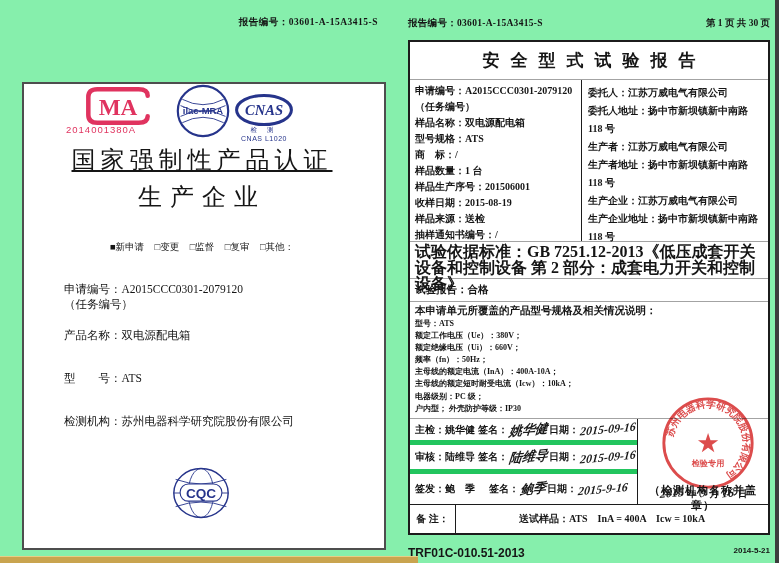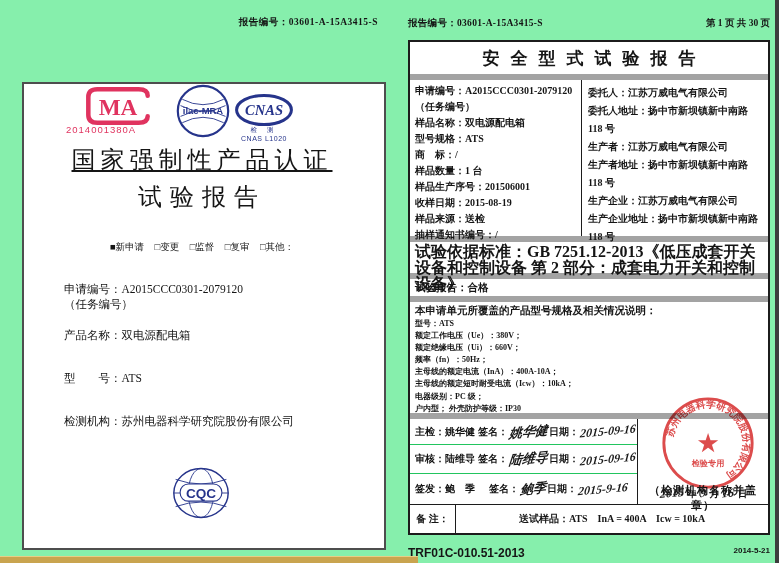--- a/index.html
+++ b/index.html
@@ -28,36 +28,36 @@
   .lf3{top:46px;}
   .lf4{top:89px;}
   .lf5{top:132px;}
   .cqc{left:172px;top:466px;width:58px;height:54px;}
 
   
   .r-head-l{left:408px;top:17px;font-size:9.5px;font-weight:bold;letter-spacing:.3px;}
   .r-head-r{left:630px;top:17px;width:140px;text-align:right;font-size:9.5px;font-weight:bold;}
   .r-table{left:408px;top:40px;width:362px;height:495px;border:2px solid #1c1c1c;box-sizing:border-box;
            display:flex;flex-direction:column;background:#fff;font-weight:bold;}
-  .row{box-sizing:border-box;border-bottom:6px solid #a3a3a3;}
+  .row{box-sizing:border-box;border-bottom:1px solid #a3a3a3;}
   .r-title{height:38px;display:flex;align-items:center;justify-content:center;
            font-size:17px;letter-spacing:11px;text-indent:11px;}
   .r-info{height:162px;display:flex;}
   .info-l{width:172px;box-sizing:border-box;border-right:1px solid #1c1c1c;padding:3px 4px 0 5px;
           font-size:10px;line-height:16px;}
   .info-r{flex:1;padding:4px 4px 0 6px;font-size:10px;line-height:18px;box-sizing:border-box;}
   .info-r .wrapline{text-align:left;}
   .r-standard{height:37px;padding:2px 5px 16px 5px;font-size:16px;line-height:16px;box-sizing:border-box;}
   .r-conclusion{height:23px;padding:0 5px;font-size:10.5px;display:flex;align-items:center;box-sizing:border-box;}
   .r-coverage{height:117px;padding:2px 5px 0 5px;box-sizing:border-box;}
   .cov-title{font-size:10.5px;line-height:14px;}
   .spec{font-size:8px;line-height:12.1px;font-weight:bold;}
   .r-sign{height:85px;display:flex;border-bottom:1px solid #1c1c1c;}
   .sign-l{width:227px;display:flex;flex-direction:column;box-sizing:border-box;}
-  .sign-row{box-sizing:border-box;border-bottom:1px solid #22c55e;display:flex;align-items:center;
+  .sign-row{box-sizing:border-box;border-bottom:5px solid #22c55e;display:flex;align-items:center;
             padding-left:5px;font-size:10px;white-space:nowrap;overflow:visible;}
   .sr1{height:26px;}
   .sr2{height:29px;}
   .sr3{height:30px;border-bottom:none;}
   .sign-role{width:74px;}
   .hw{display:inline-block;font-style:italic;transform:rotate(-5deg) skewX(-10deg);
       font-size:13px;font-weight:bold;color:#1a1a1a;margin:0 1px;}
   .hw.small{font-size:12px;}
   .seal-cell{flex:1;border-left:1px solid #1c1c1c;position:relative;box-sizing:border-box;}
   .seal-svg{position:absolute;left:22px;top:-24px;width:96px;height:96px;mix-blend-mode:multiply;opacity:.92;}
@@ -102,21 +102,21 @@
   <svg class="abs cnas" viewBox="0 0 70 40">
     <ellipse cx="35" cy="20" rx="32" ry="17" fill="none" stroke="#26348b" stroke-width="3.5"></ellipse>
     <text x="35" y="26" font-size="17" font-style="italic" font-weight="bold" fill="#26348b" text-anchor="middle">CNAS</text>
   </svg>
   <div class="abs cnas-cap">
     <div class="c1">检 测</div>
     <div class="c2">CNAS L1020</div>
   </div>
 
   <div class="abs l-title1">国家强制性产品认证</div>
-  <div class="abs l-title2">试验报告</div>
+  <div class="abs l-title2">生产企业</div>
 
   <div class="abs l-checks">
     <span>■新申请</span>
     <span>□变更</span>
     <span>□监督</span>
     <span>□复审</span>
     <span>□其他：</span>
   </div>
 
   <div class="abs l-fields">

